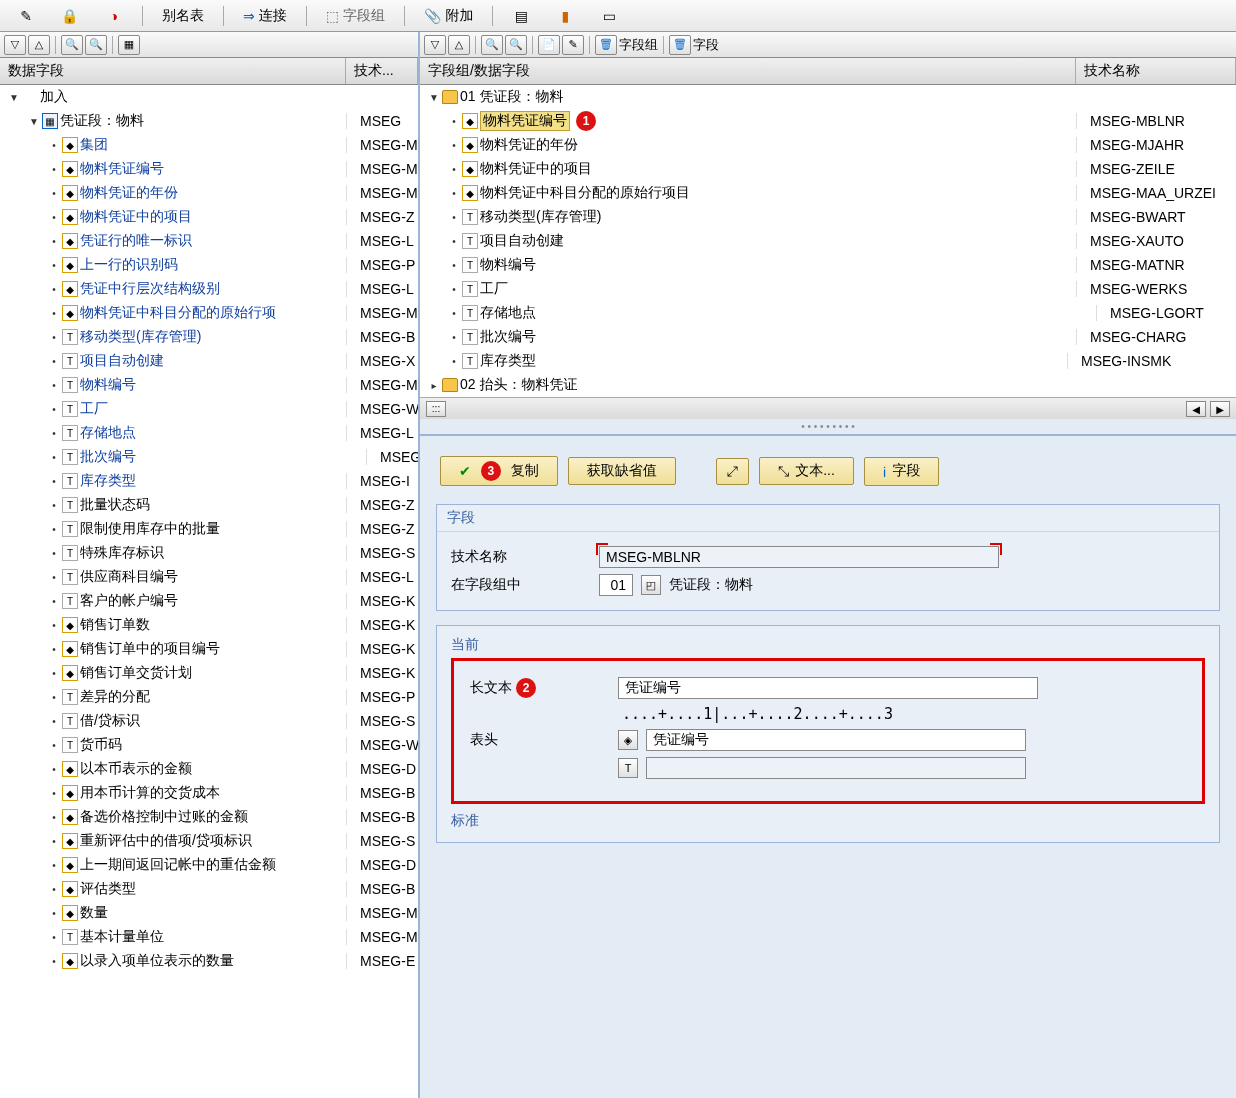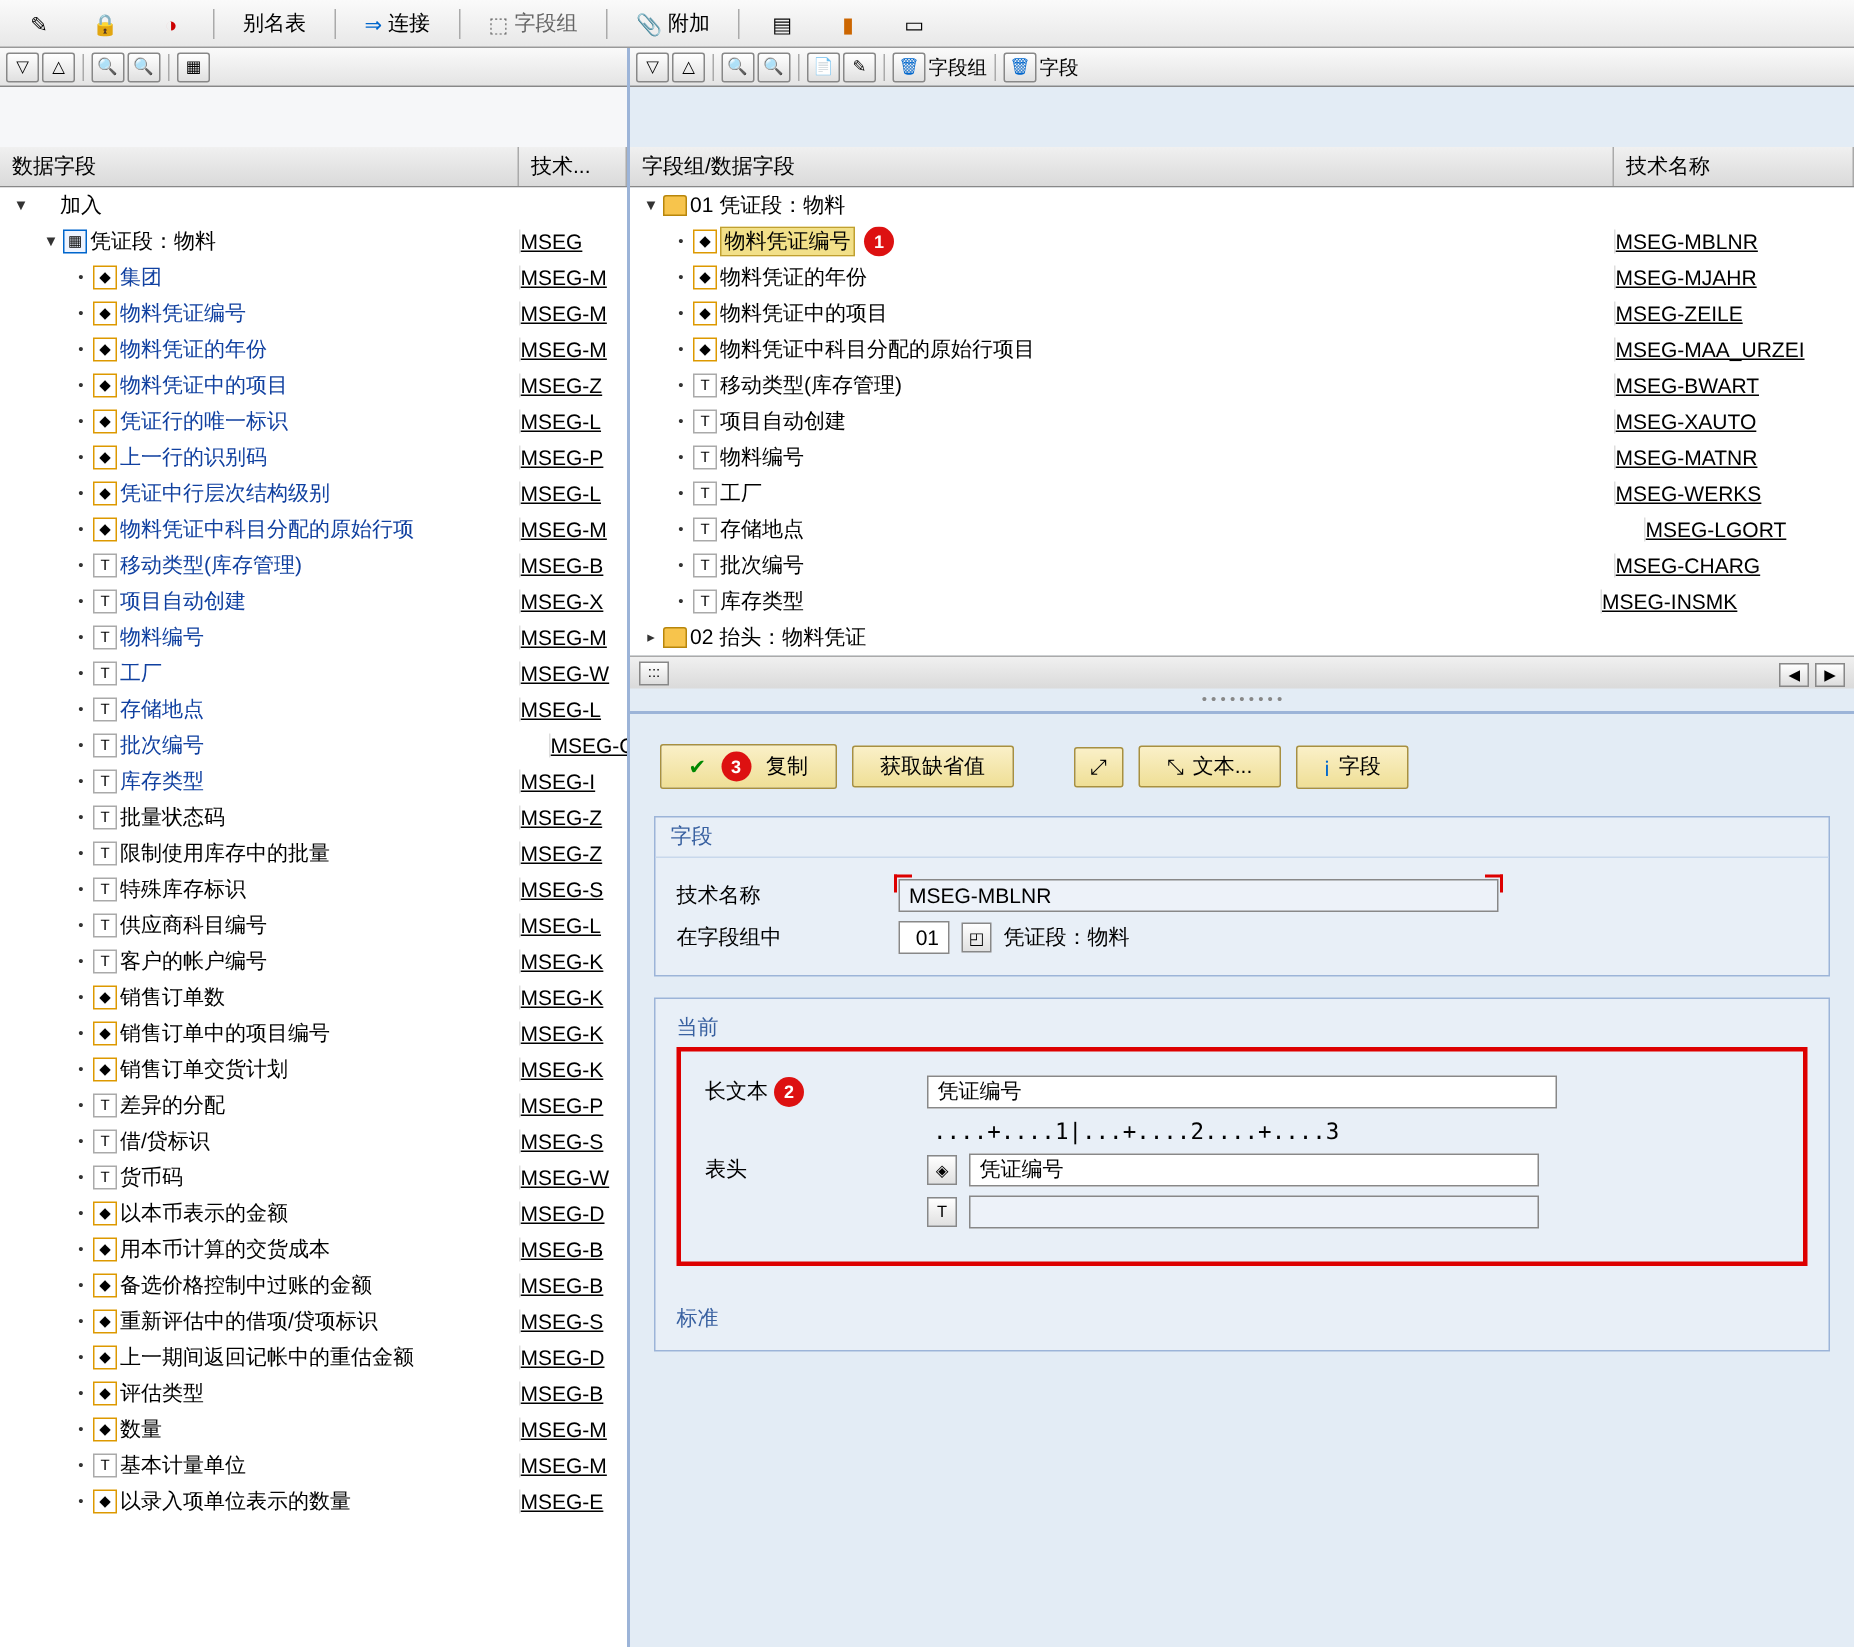--- a/index.html
+++ b/index.html
@@ -6,28 +6,28 @@
 body { background: #f0f0f0; font-size: 14px; color: #000; width: 1236px; height: 1098px; overflow: hidden; }
 .topbar { height: 32px; background: linear-gradient(#fafafa,#e8e8e8); border-bottom: 1px solid #999; display: flex; align-items: center; padding: 0 6px; gap: 4px; }
 .topbar .sep { width: 1px; height: 20px; background: #aaa; margin: 0 4px; }
 .tbtn { padding: 3px 10px; border: 1px solid transparent; border-radius: 2px; cursor: pointer; display: inline-flex; align-items: center; gap: 4px; }
 .iconbox { width: 18px; height: 18px; display: inline-flex; align-items: center; justify-content: center; }
 .main { display: flex; height: calc(100% - 32px); }
 .left-pane { width: 420px; border-right: 2px solid #9cb4d8; background: #f6f7f9; display: flex; flex-direction: column; }
 .right-pane { flex: 1; display: flex; flex-direction: column; background: #e3ecf5; }
 .mini-toolbar { height: 26px; background: linear-gradient(#fafafa,#e4e4e4); border-bottom: 1px solid #888; display: flex; align-items: center; padding: 0 4px; gap: 2px; }
 .mini-btn { width: 22px; height: 20px; border: 1px solid #888; background: linear-gradient(#fff,#e0e0e0); border-radius: 2px; display: inline-flex; align-items: center; justify-content: center; cursor: pointer; font-size: 11px; }
-.col-hdr { display: flex; background: linear-gradient(#f0f0f0,#dadada); border-bottom: 1px solid #888; margin-top: 40px; }
+.col-hdr { display: flex; background: linear-gradient(#f0f0f0,#dadada); border-bottom: 1px solid #888; }
 .col-hdr > div { padding: 4px 8px; border-right: 1px solid #aaa; font-size: 14px; }
 .col-hdr .c1 { flex: 1; }
 .col-hdr .c2 { width: 72px; white-space: nowrap; overflow: hidden; text-overflow: ellipsis; }
 .tree-body { flex: 1; overflow: auto; background: #fff; }
 .tree-row { display: flex; align-items: center; height: 24px; font-size: 14px; border-bottom: 0; }
 .tree-row .c1 { flex: 1; display: flex; align-items: center; gap: 2px; overflow: hidden; white-space: nowrap; }
-.tree-row .c2 { width: 72px; border-left: 1px solid #ddd; padding-left: 0; white-space: nowrap; overflow: hidden; text-decoration: underline; }
+.tree-row .c2 { width: 72px; border-left: 1px solid #ddd; padding-left: 13px; white-space: nowrap; overflow: hidden; }
 .tree-row.link .lbl { color: #1040a0; cursor: pointer; }
 .indent { display: inline-block; }
 .exp { width: 12px; display: inline-flex; justify-content: center; font-size: 10px; color: #333; }
 .nicon { width: 16px; height: 16px; display: inline-flex; align-items: center; justify-content: center; border: 1px solid #6a8; background: #fff; font-size: 10px; }
 .nicon.key { border-color: #d90; }
 .nicon.table { border-color: #06c; background: #eef4ff; }
 .nicon.txt { border-color: #aaa; }
 .right-top { display: flex; flex-direction: column; border-bottom: 2px solid #9cb4d8; }
 .right-top .col-hdr .c2 { width: 160px; }
 .right-top .tree-row .c2 { width: 160px; }
@@ -673,18 +673,18 @@
               <div class="flabel">表头</div>
               <span class="small-btn">◈</span>
               <input class="txt-input" style="width: 380px;" value="凭证编号">
             </div>
             <div class="form-row">
               <div class="flabel"></div>
               <span class="small-btn">T</span>
               <input class="txt-input ro" style="width: 380px;" readonly="">
             </div>
           </div>
-          <div style="color:#3860a0;font-size:14px;margin:26px 0 0 0">标准</div>
+          <div style="color:#3860a0;font-size:14px;margin:8px 0 0 0">标准</div>
         </div>
       </div>
     </div>
   </div>
 </div>
 
 </body></html>

